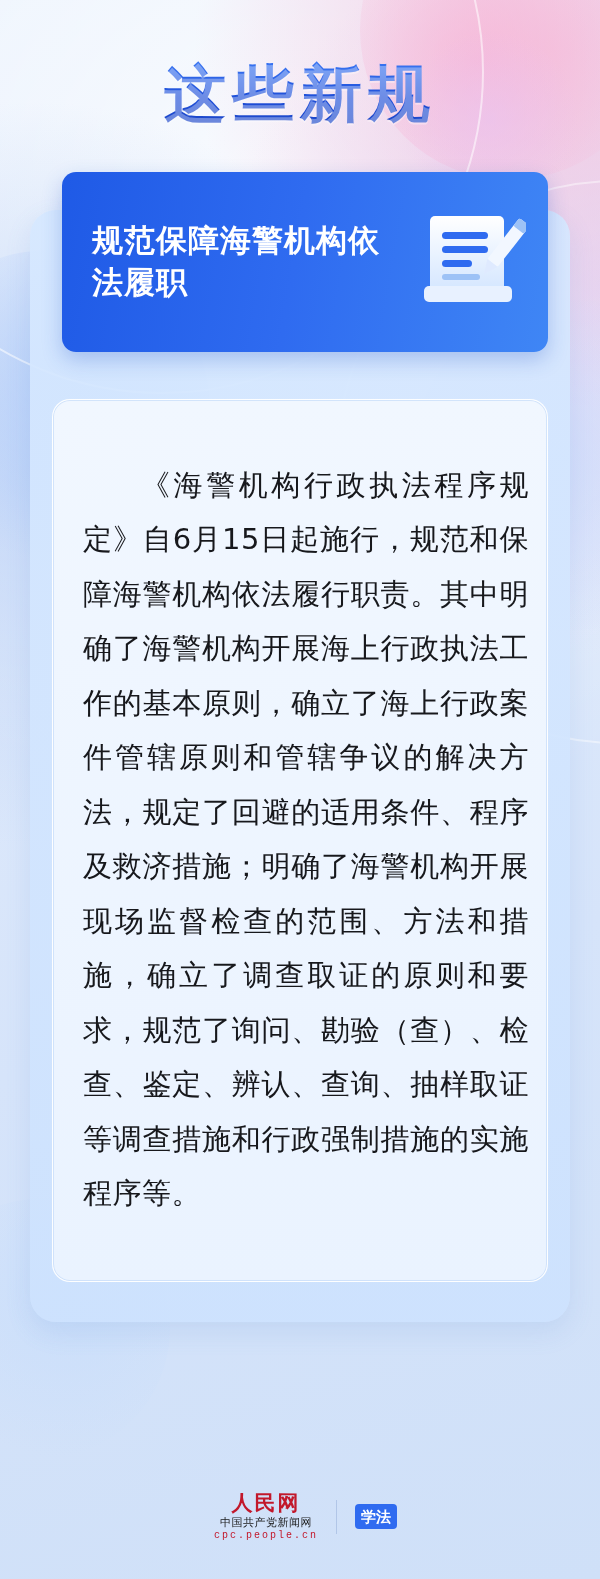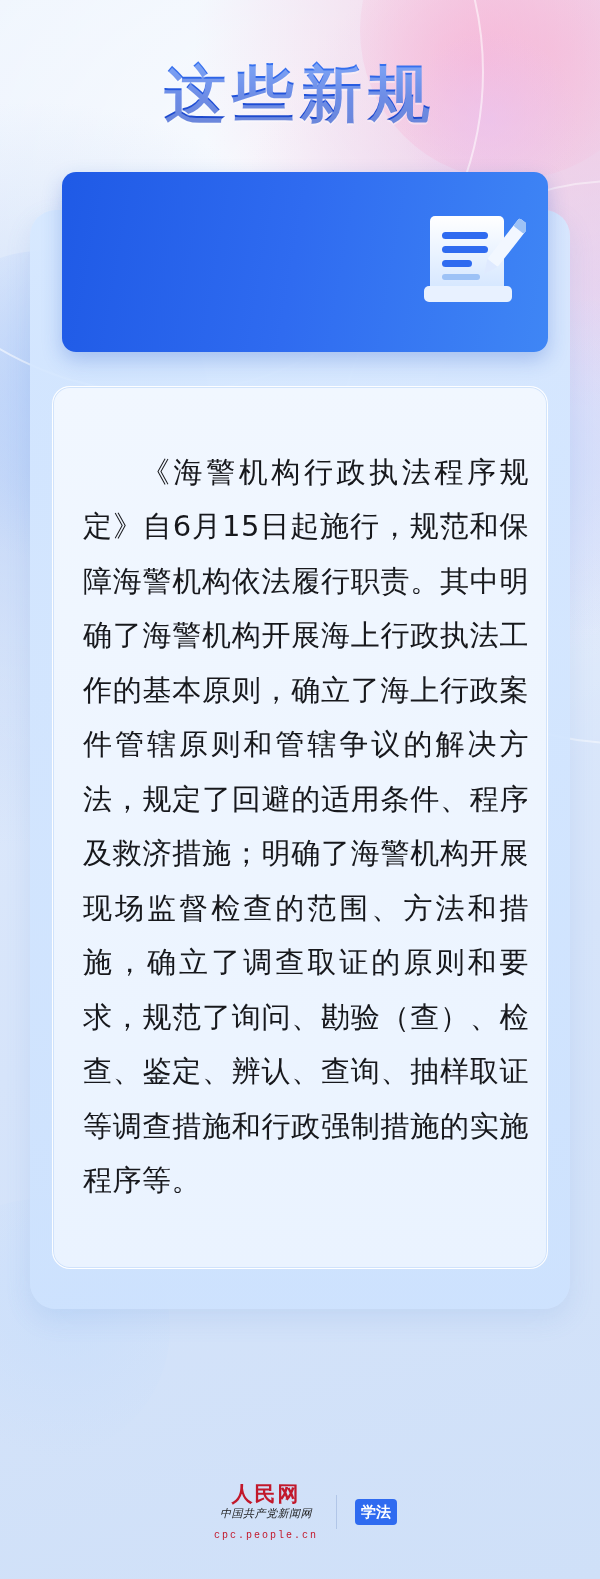--- a/index.html
+++ b/index.html
@@ -133,21 +133,21 @@
   .doc-icon {
     position: absolute;
     right: 22px;
     top: 50%;
     transform: translateY(-50%);
     width: 112px;
     height: 104px;
   }
 
   .body-box {
-    margin-top: 34px;
+    margin-top: 47px;
     background: linear-gradient(180deg, #f1f7ff 0%, #eaf3ff 100%);
     border: 1px solid rgba(255,255,255,0.9);
     border-radius: 18px;
     padding: 58px 18px 60px 30px;
     min-height: 740px;
     box-shadow: inset 0 0 0 1px rgba(190,215,248,0.6);
   }
   .body-text {
     color: #17181c;
     font-size: 29px;
@@ -179,24 +179,23 @@
     color: #c2182b;
     font-size: 21px;
     font-weight: bold;
     letter-spacing: 2px;
   }
   .logo-people-mid {
     margin-top: 4px;
     color: #1a1a1a;
     font-size: 11px;
     letter-spacing: 0.5px;
-    font-style: italic;
   }
   .logo-people-bottom {
-    margin-top: 12px;
+    margin-top: 3px;
     color: #c2182b;
     font-size: 10px;
     letter-spacing: 2px;
     font-family: "Liberation Mono", monospace;
   }
   .logo-divider {
     width: 1px;
     height: 34px;
     background: rgba(120,150,200,0.35);
   }
@@ -237,20 +236,21 @@
   <div class="arcline arc-1"></div>
   <div class="arcline arc-2"></div>
 
   <div class="header">
     <div class="title-line title-line-1">这些新规</div>
   </div>
 
   <div class="card">
 
     <div class="card-head">
+      <div class="card-head-title">规范保障海警机构依法履职</div>
       <div class="doc-icon">
         <svg viewBox="0 0 112 104" width="112" height="104" xmlns="http://www.w3.org/2000/svg">
           <defs>
             <linearGradient id="docg" x1="0" y1="0" x2="0" y2="1">
               <stop offset="0%" stop-color="#ffffff"></stop>
               <stop offset="100%" stop-color="#cfe3ff"></stop>
             </linearGradient>
           </defs>
           <rect x="16" y="6" width="74" height="84" rx="5" fill="url(#docg)"></rect>
           <rect x="10" y="76" width="88" height="16" rx="5" fill="#e8f1ff"></rect>

